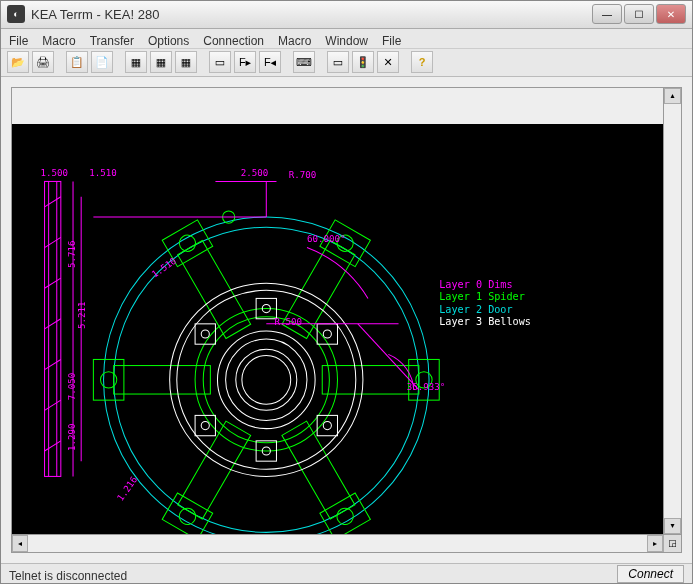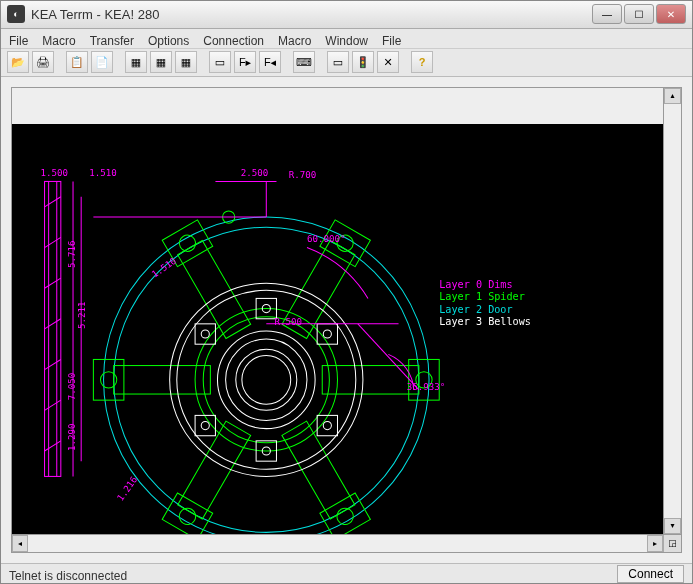--- a/index.html
+++ b/index.html
@@ -141,20 +141,21 @@
     display: flex;
     align-items: flex-end;
     padding: 0 8px;
   }
   .status-left { flex:1; color:#333; }
   .status-right {
     border: 1px solid #aaa;
     padding: 1px 10px;
     background: #f0f0f0;
     cursor: pointer;
+    font-style: italic;
   }
   .legend text { font-family: monospace; font-size: 10px; }
   .dim-text { font-family: monospace; font-size: 9px; fill: #f0f; }
 </style>
 </head>
 <body>
 
 <div class="window">
 
   <div class="titlebar">

